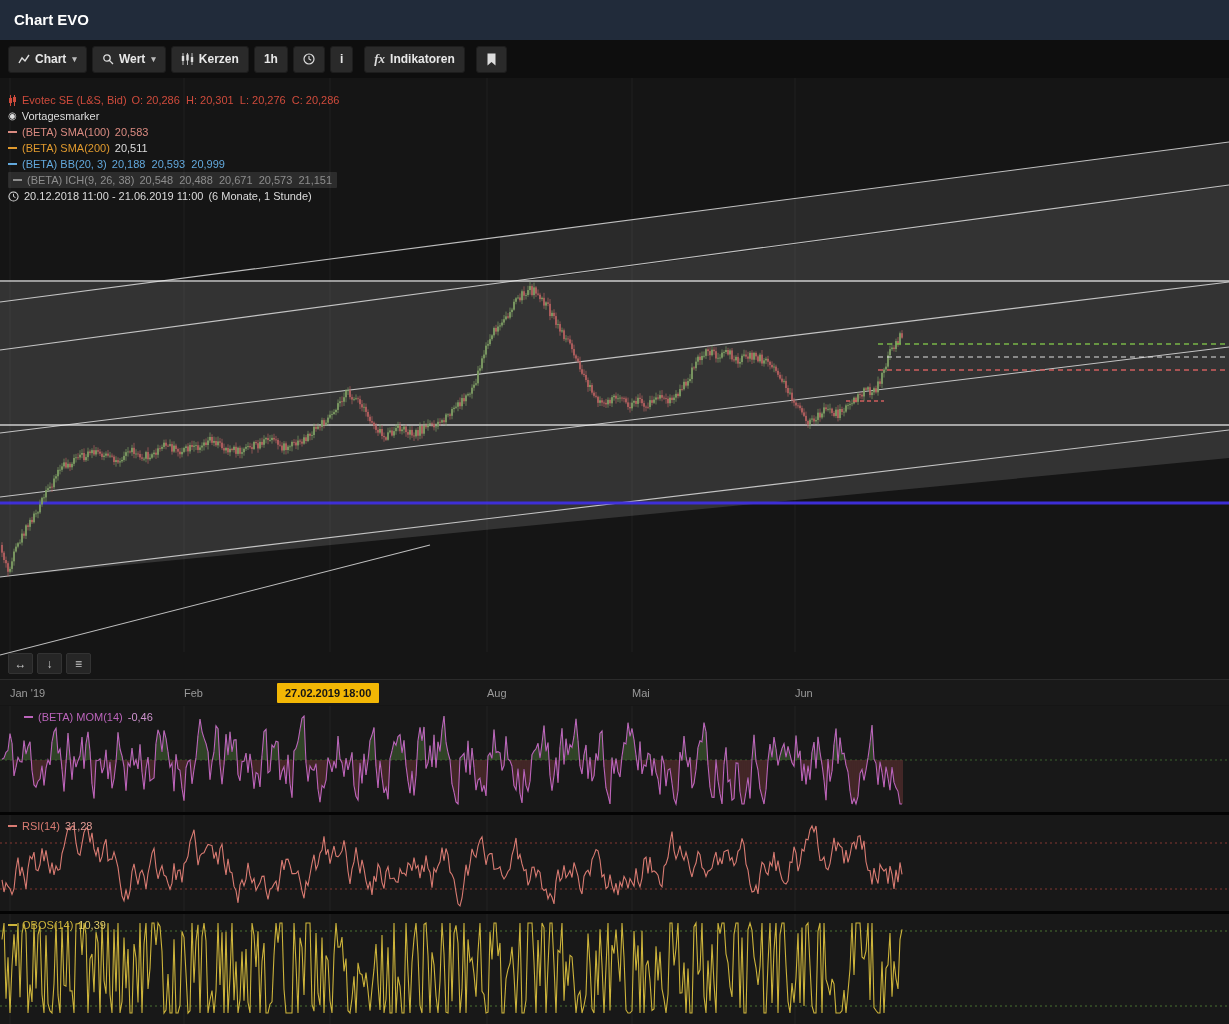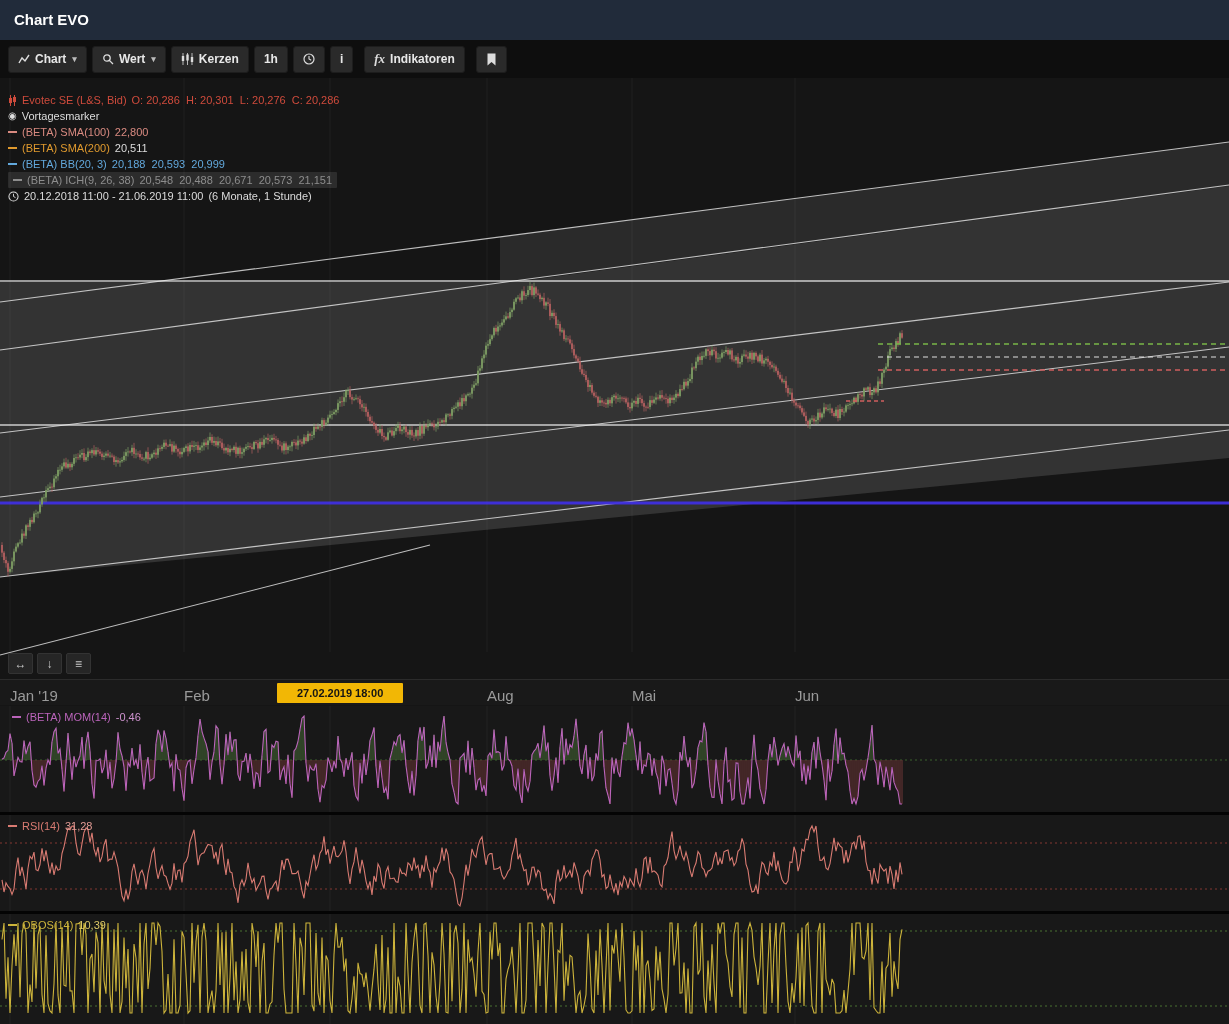--- a/index.html
+++ b/index.html
@@ -8,23 +8,23 @@
     font-size:15px;font-weight:bold;line-height:40px;padding-left:14px;box-sizing:border-box;}
   .toolbar{position:absolute;top:40px;left:0;right:0;height:38px;background:#0e0e0e;display:flex;
     align-items:center;gap:5px;padding-left:8px;}
   .btn{display:inline-flex;align-items:center;gap:5px;background:#2a2a2a;color:#e8e8e8;font-size:12px;
     font-weight:bold;height:25px;padding:0 9px;border-radius:3px;border:1px solid #1d1d1d;cursor:pointer;white-space:nowrap;}
   .btn svg{display:block}
   .caret{font-size:9px;color:#bbb;margin-left:1px}
   .fxico{font-style:italic;font-family:"Liberation Serif",serif;font-size:13px;color:#ddd}
   
   .axis{position:absolute;top:679px;height:26px;left:0;right:0;background:#191919;border-top:1px solid #2b2b2b;box-sizing:border-box;}
-  .axlabel{position:absolute;top:7px;color:#9a9a9a;font-size:15px;}
+  .axlabel{position:absolute;top:7px;color:#9a9a9a;font-size:11px;}
   .axhl{position:absolute;top:3px;background:#f2b705;color:#141414;font-size:11px;font-weight:bold;
-    padding:4px 20px;border-radius:1px;}
+    padding:4px 8px;border-radius:1px;}
   .panelbg{position:absolute;left:0;right:0;background:#181818;}
   #p1{top:706px;height:106px} #p2{top:815px;height:96px} #p3{top:914px;height:110px}
   .sep{position:absolute;left:0;right:0;height:3px;background:#040404}
   #s1{top:812px} #s2{top:911px}
   #chart-svg{position:absolute;top:0;left:0;pointer-events:none}
   .chart-hit{position:absolute;top:78px;left:0;right:0;height:574px;}
   
   .legend{position:absolute;top:92px;left:8px;font-size:11px;line-height:16px;}
   .lrow{display:flex;align-items:center;gap:5px;height:16px;white-space:pre;}
   .dsh{display:inline-block;width:9px;height:2px;}
@@ -1516,21 +1516,21 @@
       <span>Evotec SE (L&amp;S, Bid)</span>
       <span>O: 20,286  H: 20,301  L: 20,276  C: 20,286</span>
     </div>
     <div class="lrow c-white">
       <span style="font-size:10px">◉</span>
       <span>Vortagesmarker</span>
     </div>
     <div class="lrow c-salmon">
       <span class="dsh" style="background:#d98a80"></span>
       <span>(BETA) SMA(100)</span>
-      <span>22,800</span>
+      <span>20,583</span>
     </div>
     <div class="lrow c-orange">
       <span class="dsh" style="background:#e09a2e"></span>
       <span>(BETA) SMA(200)</span>
       <span class="c-white">20,511</span>
     </div>
     <div class="lrow c-blue">
       <span class="dsh" style="background:#62a8dc"></span>
       <span>(BETA) BB(20, 3)</span>
       <span>20,188  20,593  20,999</span>
@@ -1564,21 +1564,21 @@
 
   <div class="axis">
     <div class="axhl" style="left: 277px;">27.02.2019 18:00</div>
   <span class="axlabel" style="left: 10px;">Jan '19</span>
       <span class="axlabel" style="left: 184px;">Feb</span>
       <span class="axlabel" style="left: 487px;">Aug</span>
       <span class="axlabel" style="left: 632px;">Mai</span>
       <span class="axlabel" style="left: 795px;">Jun</span>
     </div>
 
-  <div class="plegend" style="top:711px;left:12px;color:#bb64bb">
+  <div class="plegend" style="top:711px;left:24px;color:#bb64bb">
     <span class="dsh" style="background:#bb64bb"></span>
     <span>(BETA) MOM(14)</span>
     <span style="color:#cf93cf">-0,46</span>
   </div>
   <div class="plegend" style="top:820px;left:8px;color:#d97b72">
     <span class="dsh" style="background:#d97b72"></span>
     <span>RSI(14)</span>
     <span style="color:#e39c95">31,28</span>
   </div>
   <div class="plegend" style="top:919px;left:8px;color:#cdb43b">

